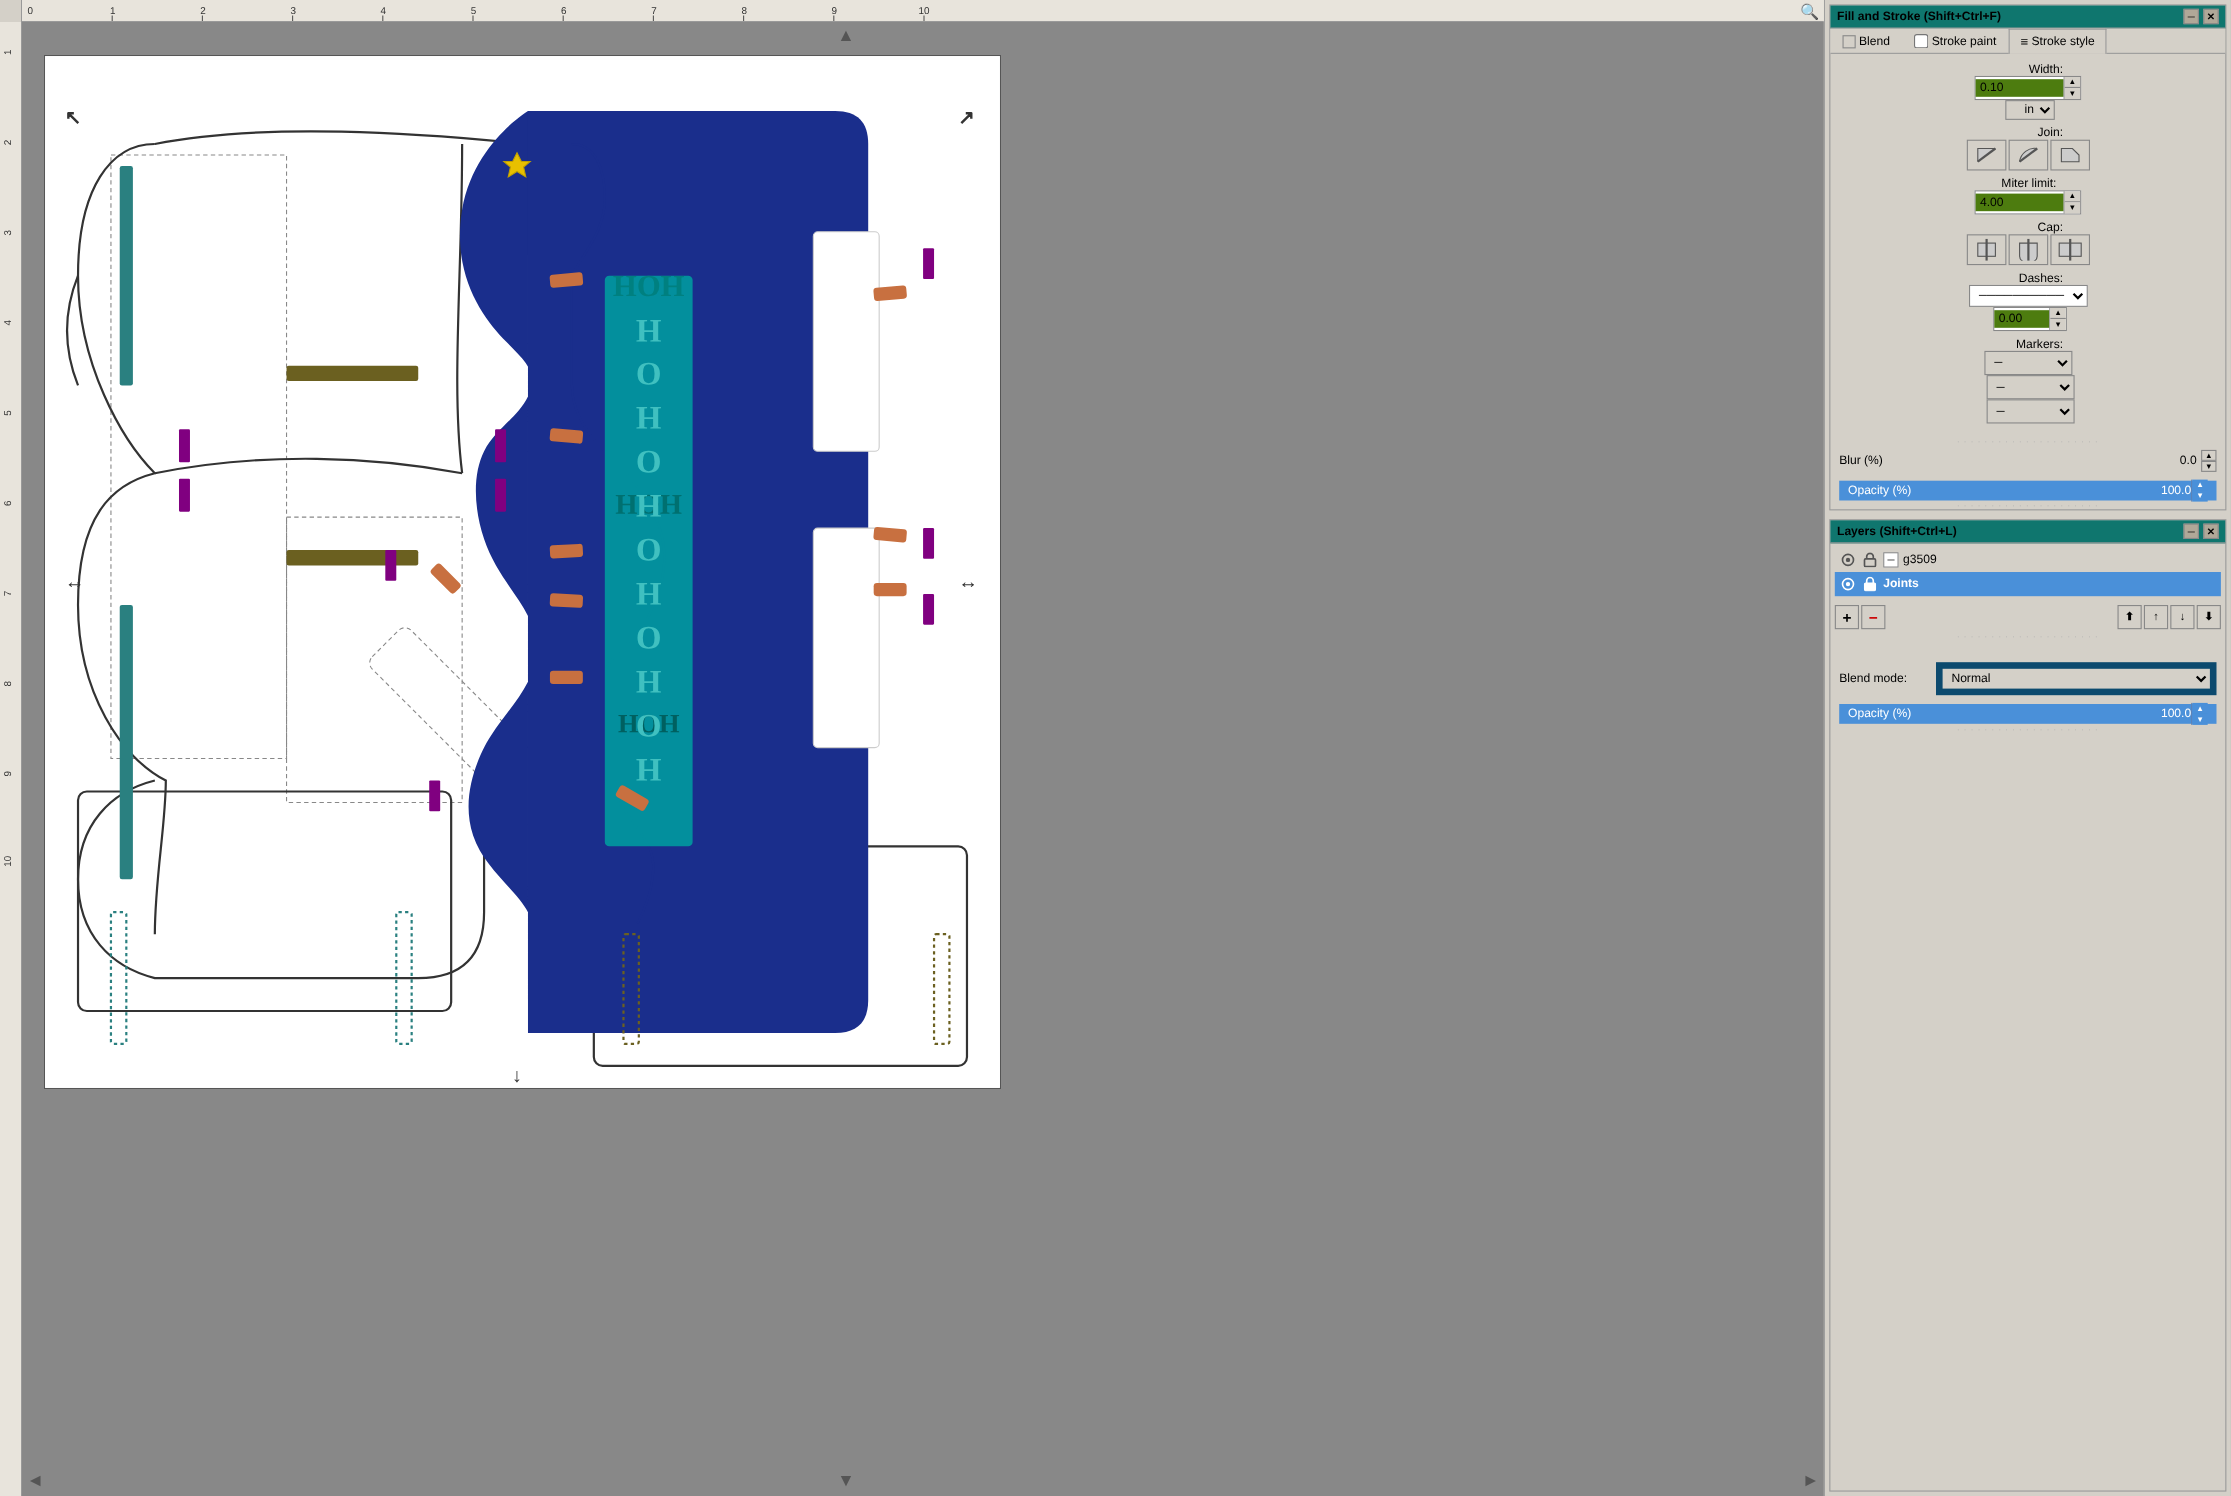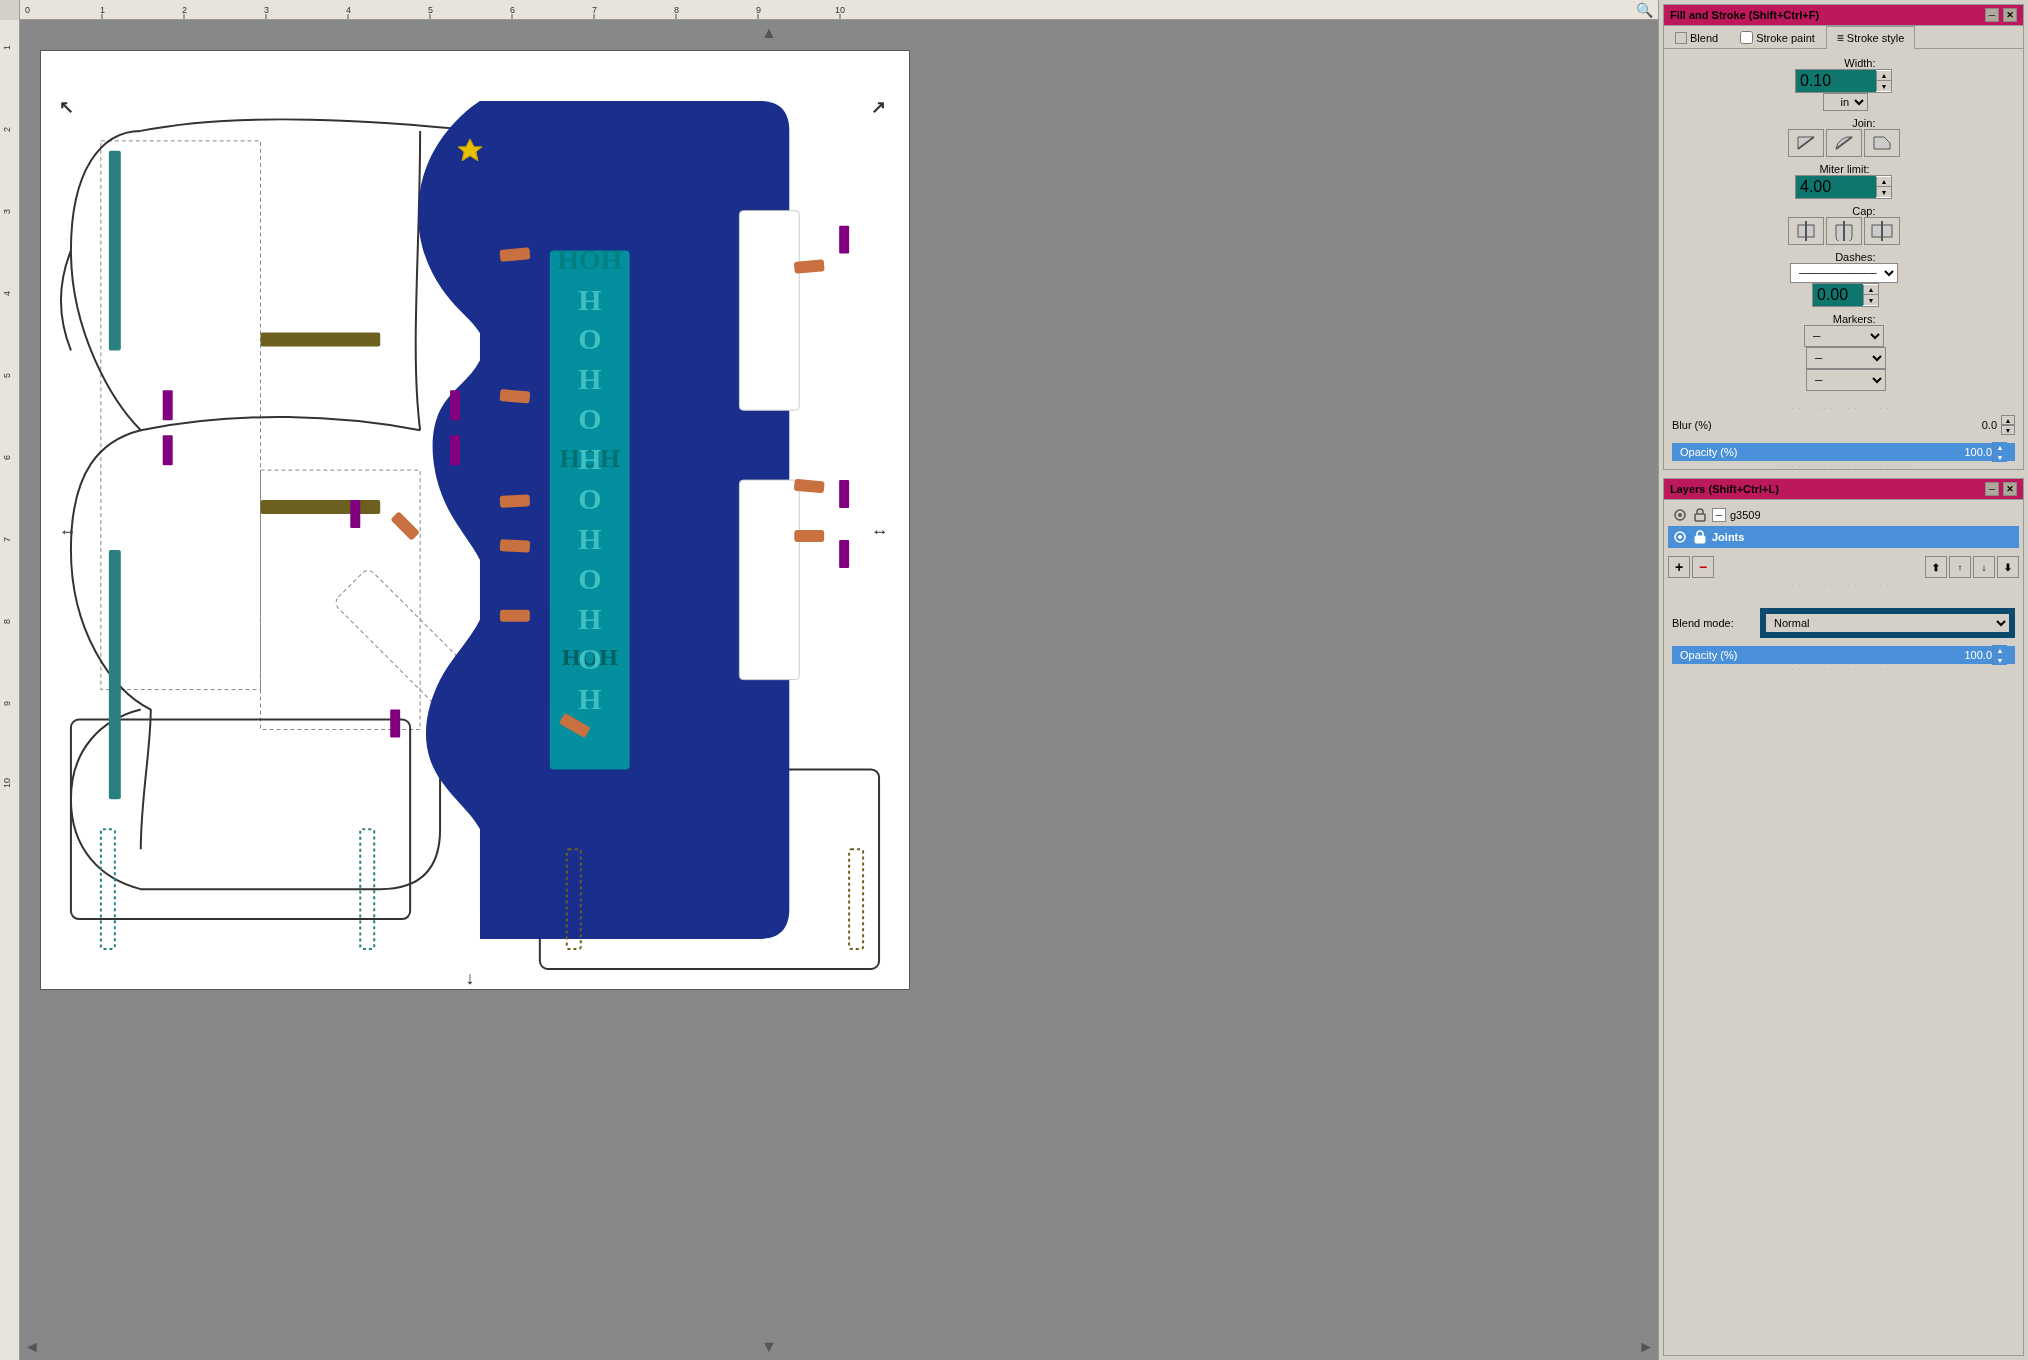--- a/index.html
+++ b/index.html
@@ -63,21 +63,21 @@
     }
 
     
     .panel-fill-stroke {
       background: #d4d0c8;
       border: 1px solid #999;
       margin: 4px;
     }
 
     .panel-title-bar {
-      background: #be185d;
+      background: #0f766e;
       border-bottom: 1px solid #999;
       padding: 3px 6px;
       display: flex;
       align-items: center;
       justify-content: space-between;
       font-size: 11px;
       font-weight: bold;
     }
     .panel-title-bar .title-icons {
       display: flex; gap: 4px;
@@ -137,22 +137,22 @@
       display: flex;
       align-items: center;
       border: 1px solid #888;
       background: white;
     }
     .number-input {
       width: 80px;
       border: none;
       outline: none;
       padding: 2px 4px;
-      font-size: 16px;
-      background: #0f766e;
+      font-size: 11px;
+      background: #4d7c0f;
     }
     .spin-buttons {
       display: flex;
       flex-direction: column;
       border-left: 1px solid #888;
     }
     .spin-btn {
       width: 14px; height: 10px;
       background: #d4d0c8;
       border: none;

